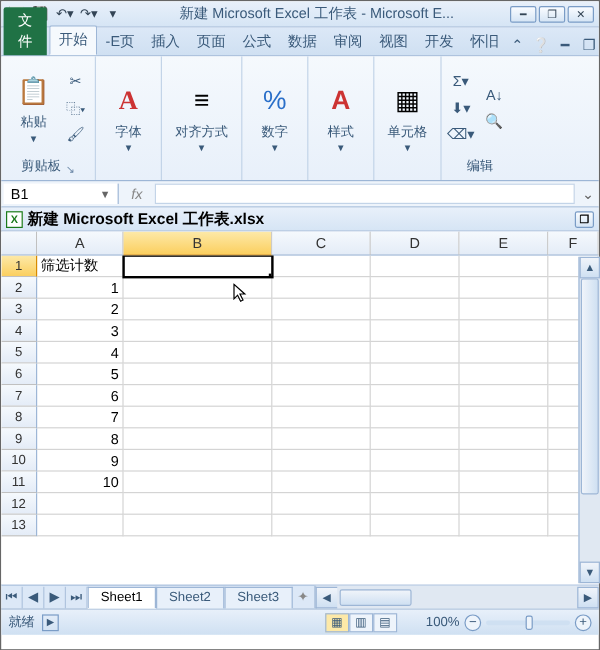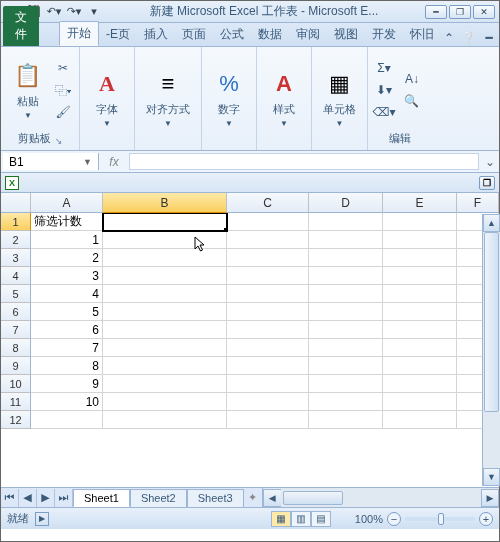--- a/index.html
+++ b/index.html
@@ -8,21 +8,21 @@
 
 .titlebar { height: 22px; background: linear-gradient(#e8f0fa, #d6e5f5); display: flex; align-items: center; padding: 0 4px; border-bottom: 1px solid #9db6d6; }
 .titlebar .qat { display: flex; gap: 2px; align-items: center; }
 .titlebar .qat-btn { width: 18px; height: 18px; display: flex; align-items: center; justify-content: center; font-size: 11px; color: #345; border-radius: 2px; }
 .titlebar .title { flex: 1; text-align: center; font-size: 12px; color: #3a5a7a; white-space: nowrap; overflow: hidden; }
 .titlebar .winbtns { display: flex; gap: 2px; }
 .titlebar .winbtn { width: 22px; height: 14px; border: 1px solid #7a9cc6; border-radius: 2px; background: linear-gradient(#fafcff,#d6e5f5); display:flex;align-items:center;justify-content:center;font-size:9px;color:#345; }
 
 
 .ribbon-tabs { height: 24px; background: linear-gradient(#dce8f7,#cfe0f2); display: flex; align-items: flex-end; padding-left: 2px; border-bottom: 1px solid #9db6d6; }
-.file-tab { background: #207245; color: #fff; padding: 3px 12px; font-size: 12px; border-radius: 2px 2px 0 0; margin-right: 20px; }
+.file-tab { background: #207245; color: #fff; padding: 3px 12px; font-size: 12px; border-radius: 2px 2px 0 0; margin-right: 2px; }
 .rtab { padding: 3px 7px; font-size: 12px; color: #3a5a7a; cursor: default; white-space: nowrap; }
 .rtab.active { background: #f5f9fd; border: 1px solid #9db6d6; border-bottom-color: #f5f9fd; border-radius: 2px 2px 0 0; }
 .ribbon-right { margin-left: auto; display: flex; gap: 4px; padding-right: 6px; align-items:center; }
 .ribbon-right .ricon { width: 16px; height: 16px; display:flex;align-items:center;justify-content:center; color:#3a5a7a; font-size:12px; }
 
 
 .ribbon { height: 104px; background: linear-gradient(#f5f9fd,#e8f0fa); border-bottom: 1px solid #9db6d6; display: flex; position: relative; }
 .rgroup { border-right: 1px solid #c3d4e8; padding: 4px 6px 2px 6px; display: flex; flex-direction: column; align-items: center; height: 100%; }
 .rgroup .gbody { flex: 1; display: flex; align-items: center; gap: 4px; }
 .rgroup .glabel { font-size: 11px; color: #3a5a7a; text-align: center; padding: 2px 0; display:flex; align-items:flex-end; gap:2px; }
@@ -235,20 +235,21 @@
     <div class="fb">
         <span>fx</span>
       </div>
   </div>
   <div class="fbar-input"></div>
   <div class="fbar-expand">⌄</div>
 </div>
 
 <div class="wbwin">
   <div class="xicon">X</div>
+  <span>新建 Microsoft Excel 工作表.xlsx</span>
   <div class="restore">❐</div>
 </div>
 
 <div class="gridwrap">
   <div class="gridhead" id="gridhead">
       <div class="selall"></div>
       <div class="colh" style="width: 72px;">A</div>
       <div class="colh sel" style="width: 124px;">B</div>
       <div class="colh" style="width: 82px;">C</div>
       <div class="colh" style="width: 74px;">D</div>
@@ -357,20 +358,29 @@
       </div>
       <div class="row">
         <div class="rowh">12</div>
         <div class="cell" style="width: 72px;"></div>
         <div class="cell" style="width: 124px;"></div>
         <div class="cell" style="width: 82px;"></div>
         <div class="cell" style="width: 74px;"></div>
         <div class="cell" style="width: 74px;"></div>
         <div class="cell" style="width: 42px;"></div>
       </div>
+      <div class="row">
+        <div class="rowh">13</div>
+        <div class="cell" style="width: 72px;"></div>
+        <div class="cell" style="width: 124px;"></div>
+        <div class="cell" style="width: 82px;"></div>
+        <div class="cell" style="width: 74px;"></div>
+        <div class="cell" style="width: 74px;"></div>
+        <div class="cell" style="width: 42px;"></div>
+      </div>
     </div>
   <div class="cursor-arrow">
     <svg width="14" height="18" viewBox="0 0 14 18">
         <path d="M1 1 L1 13 L4 10 L6.5 15 L8.5 14 L6 9 L10 9 Z" fill="#fff" stroke="#000" stroke-width="1"></path>
       </svg>
   </div>
 </div>
 
 <div class="vs">
   <div class="vs-btn">▲</div>

